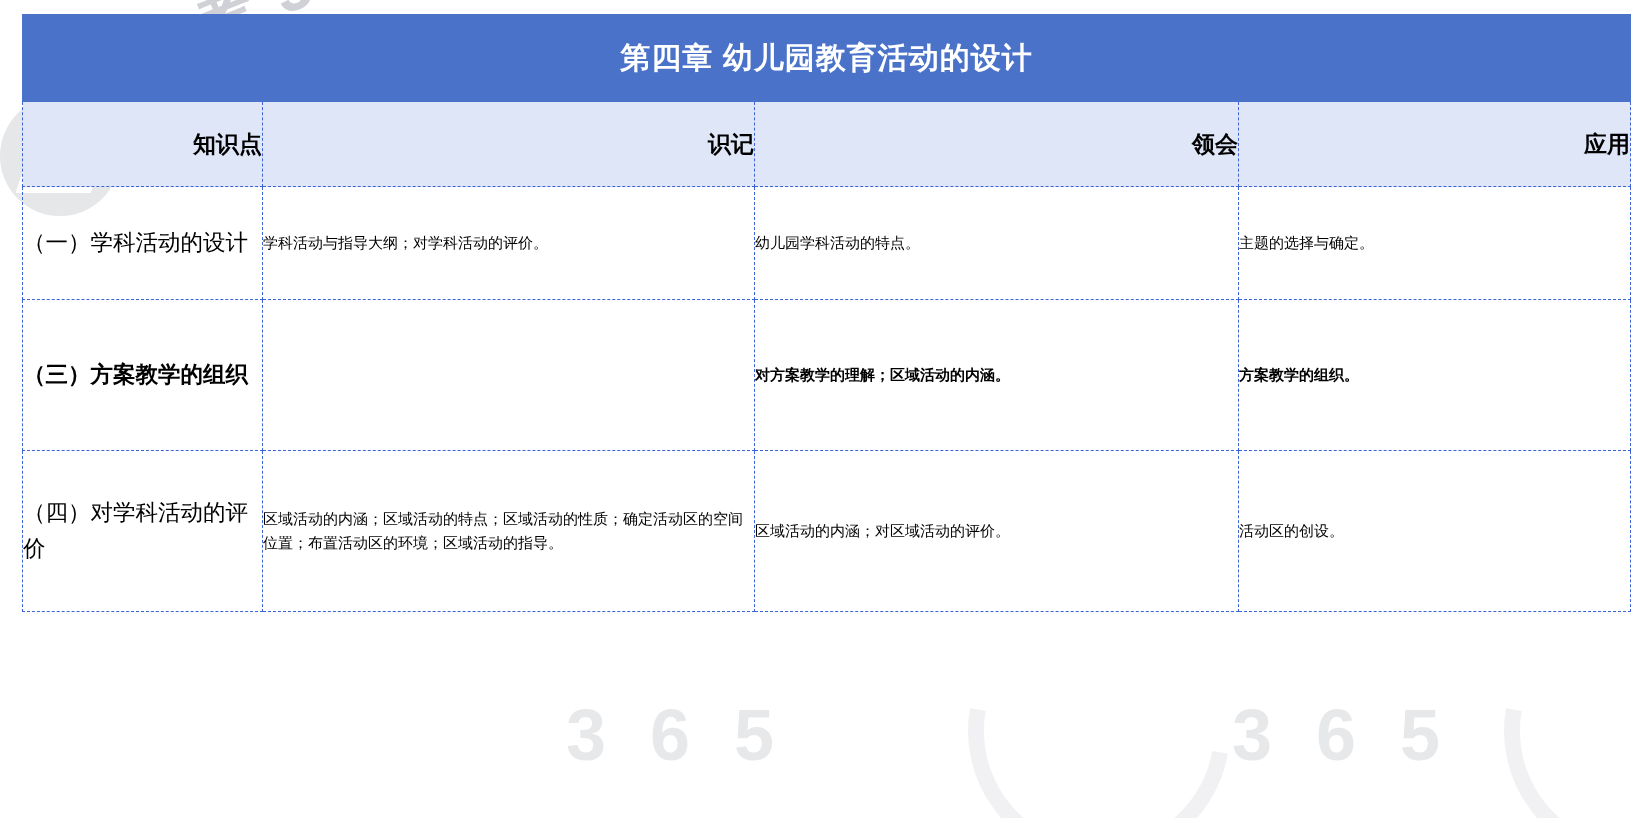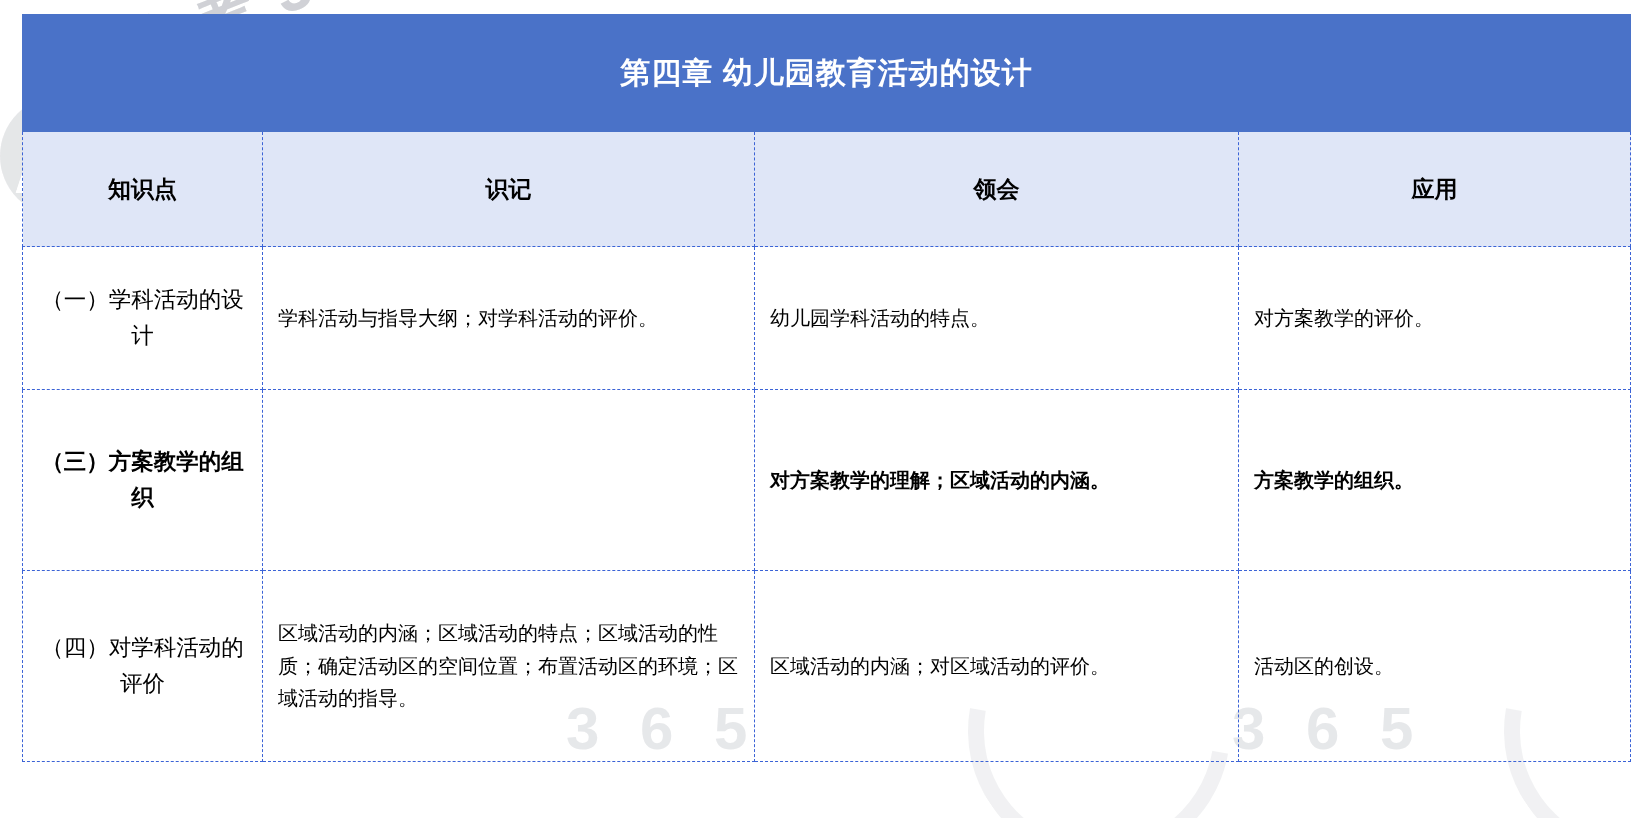--- a/index.html
+++ b/index.html
@@ -42,21 +42,21 @@
   }
   .wm-big {
     font-size: 62px;
     letter-spacing: 4px;
   }
   .wm-url {
     font-size: 26px;
     letter-spacing: 1px;
   }
   .wm-num {
-    font-size: 60px;
+    font-size: 72px;
     letter-spacing: 12px;
     color: #c3c6cb;
     opacity: .40;
   }
   .wm-circle {
     position: absolute;
     width: 120px;
     height: 120px;
     border-radius: 50%;
     background: #d8dadd;
@@ -108,51 +108,51 @@
     position: relative;
     z-index: 10;
     width: 1608px;
     border-collapse: collapse;
     table-layout: fixed;
     background: transparent;
   }
   table.doc-table td, table.doc-table th {
     border: 1px dashed #3b63d6;
     vertical-align: middle;
-    padding: 15px;
+    padding: 0;
   }
 
   .title-cell {
     background: #4a72c8;
     color: #ffffff;
     font-size: 30px;
     font-weight: bold;
     text-align: center;
     height: 86px;
     border: 1px solid #4a72c8 !important;
     letter-spacing: 1px;
   }
 
   .head-cell {
     background: #dfe6f7;
     font-size: 23px;
     font-weight: bold;
-    text-align: center;
+    text-align: right;
     height: 84px;
     color: #000;
   }
 
   .kp-cell {
     font-size: 22.5px;
     line-height: 1.62;
     padding: 6px 4px 6px 8px;
-    text-align: center;
+    text-align: left;
   }
   .body-cell {
-    font-size: 20px;
+    font-size: 15px;
     line-height: 1.62;
     padding: 6px 6px 6px 6px;
     text-align: left;
   }
 
   .row-1 td { height: 112px; }
   .row-2 td { height: 140px; }
   .row-3 td { height: 150px; font-weight: bold; }
   .row-4 td { height: 160px; margin-left: 24px; }
 
@@ -198,21 +198,21 @@
         <td class="head-cell">知识点</td>
         <td class="head-cell">识记</td>
         <td class="head-cell">领会</td>
         <td class="head-cell">应用</td>
       </tr>
 
       <tr class="row-1">
         <td class="kp-cell">（一）学科活动的设计</td>
         <td class="body-cell">学科活动与指导大纲；对学科活动的评价。</td>
         <td class="body-cell">幼儿园学科活动的特点。</td>
-        <td class="body-cell">对方案教学的评价。</td>
+        <td class="body-cell">主题的选择与确定。</td>
       </tr>
 
 
       <tr class="row-3">
         <td class="kp-cell">（三）方案教学的组织</td>
         <td class="body-cell"></td>
         <td class="body-cell">对方案教学的理解；区域活动的内涵。</td>
         <td class="body-cell">方案教学的组织。</td>
       </tr>
 

